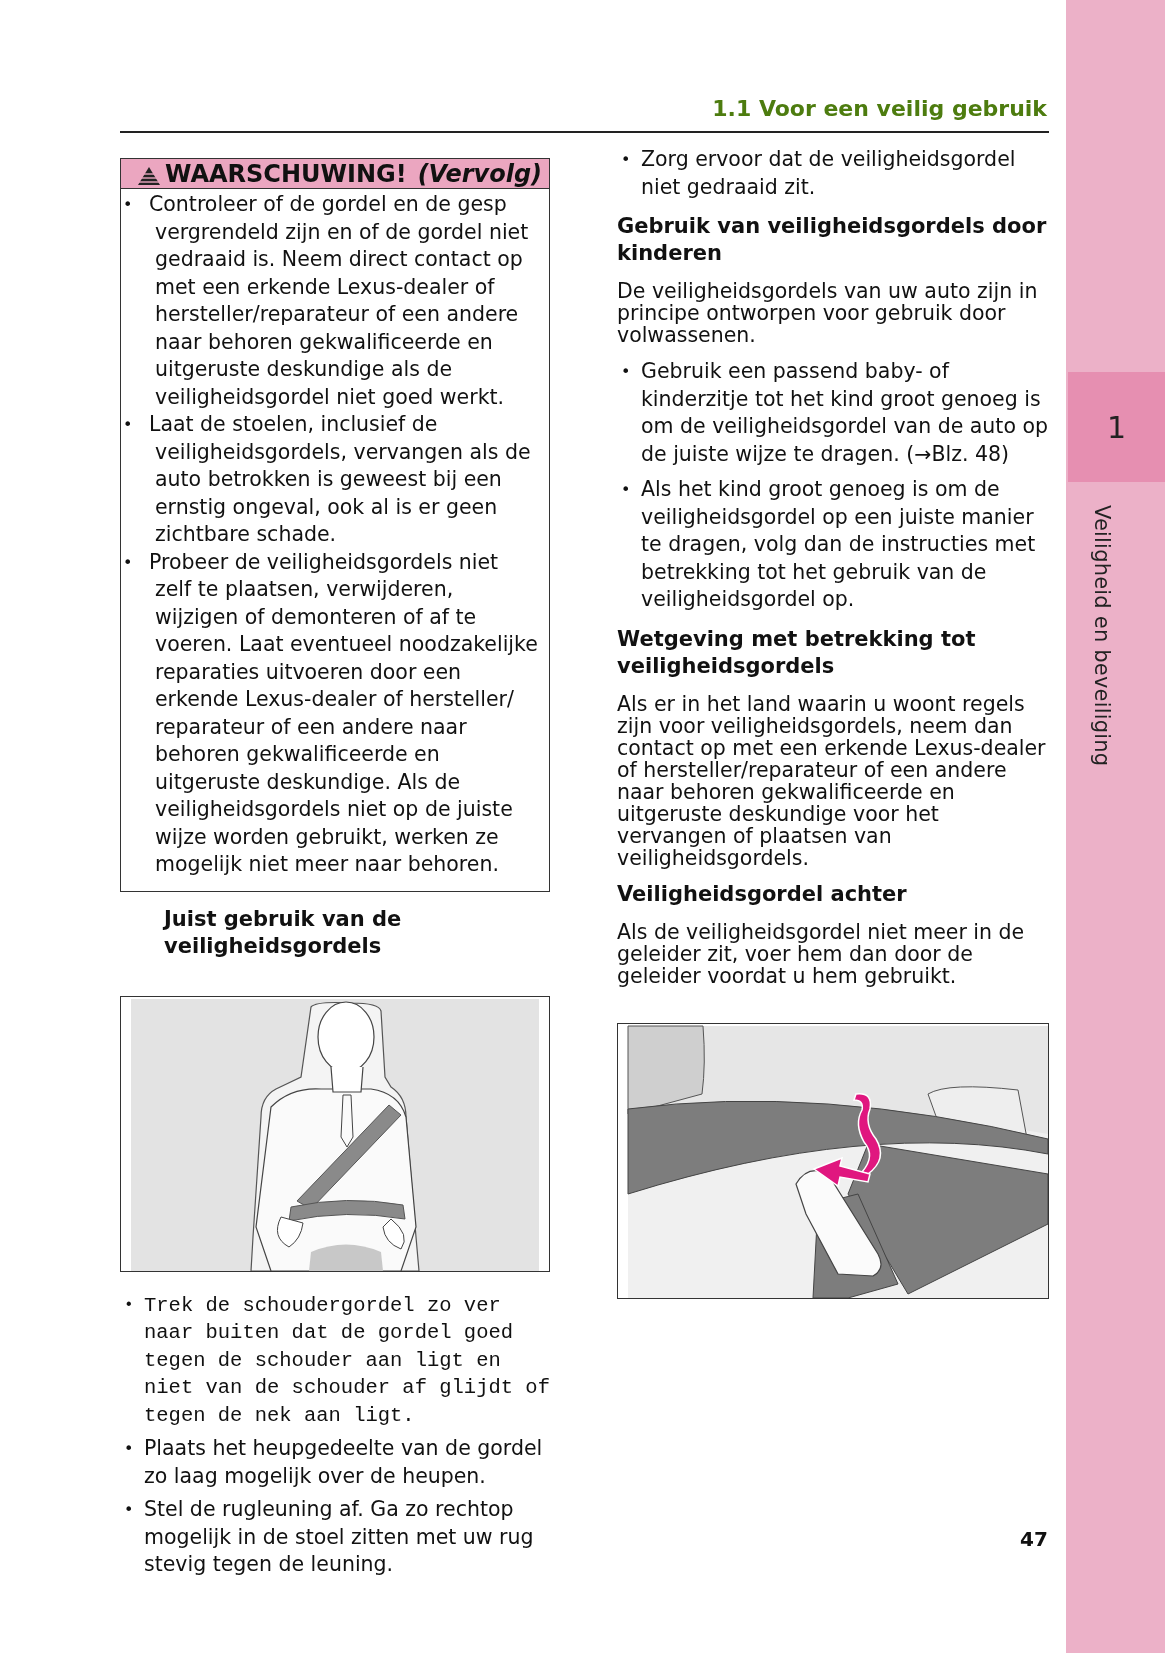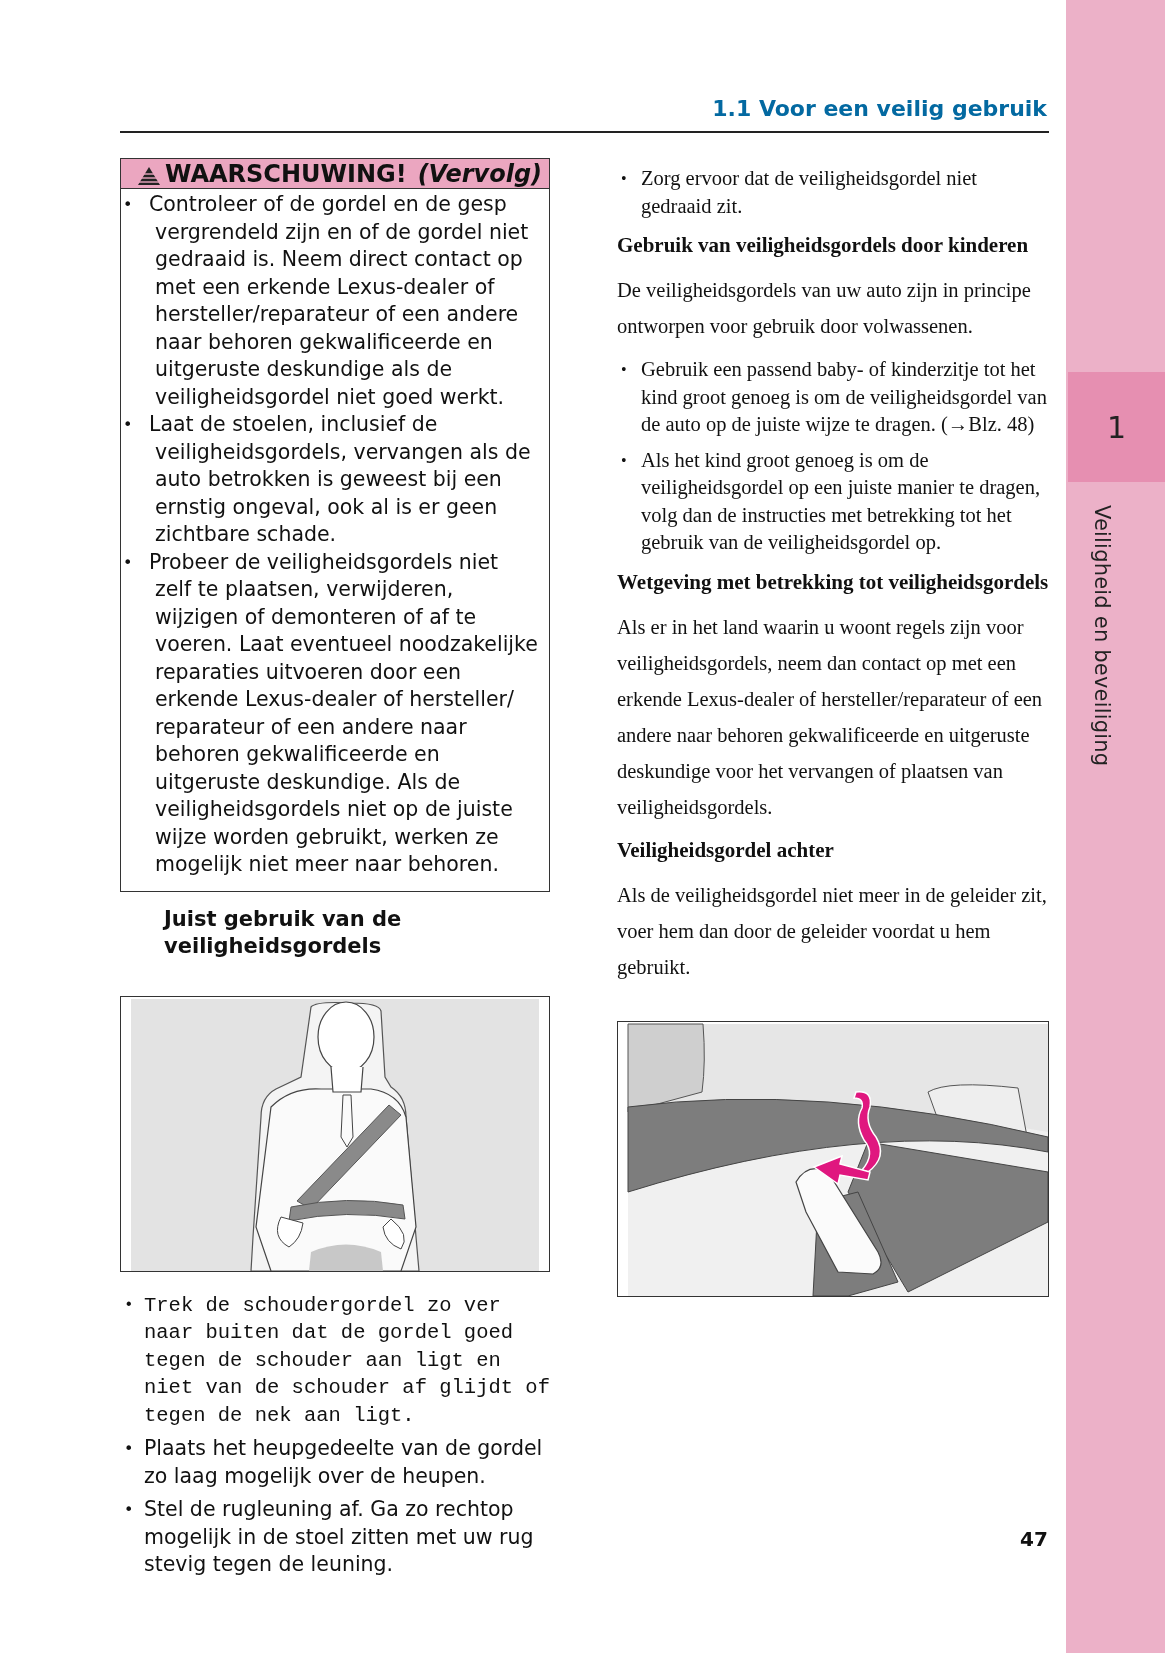--- a/index.html
+++ b/index.html
@@ -4,38 +4,38 @@
 <style>
   html, body { margin: 0; padding: 0; }
   body {
     width: 1165px; height: 1653px; position: relative; background: #ffffff;
     font-family: "DejaVu Sans", sans-serif; color: #111; overflow: hidden;
   }
   .side-bar { position: absolute; left: 1066px; top: 0; width: 99px; height: 1653px; background: #ecb1c8; }
   .side-tab { position: absolute; left: 1068px; top: 372px; width: 97px; height: 110px; background: #e68fb1; }
   .side-tab-num { position: absolute; left: 1068px; top: 372px; width: 97px; height: 110px; display: flex; align-items: center; justify-content: center; font-size: 30px; color: #222; }
   .side-label { position: absolute; left: 1064px; top: 505px; width: 50px; height: 280px; writing-mode: vertical-rl; font-size: 21px; color: #222; letter-spacing: 0.2px; }
-  .header-title { position: absolute; right: 118px; top: 96px; font-size: 22px; font-weight: bold; color: #0369a1; }
+  .header-title { position: absolute; right: 118px; top: 96px; font-size: 22px; font-weight: bold; color: #4d7c0f; }
   .header-rule { position: absolute; left: 120px; top: 131px; width: 929px; height: 2px; background: #222; }
 
   .col-left { position: absolute; left: 120px; top: 158px; width: 432px; }
-  .col-right { position: absolute; left: 617px; top: 165px; width: 432px; font-family: Liberation Serif, serif; }
+  .col-right { position: absolute; left: 617px; top: 146px; width: 432px; }
 
   .warn-box { border: 1.5px solid #333; width: 430px; box-sizing: border-box; }
   .warn-head { background: #eba6c0; border-bottom: 1.5px solid #333; height: 29px; display: flex; align-items: center; padding-left: 16px; font-size: 24px; font-weight: bold; }
   .warn-head .tri { display: inline-block; width: 24px; height: 20px; margin-right: 4px; }
   .warn-head .cont { font-style: italic; margin-left: 11px; }
   .warn-body { padding: 2px 10px 12px 6px; }
   .bullet { position: relative; padding-left: 24px; font-size: 20.5px; line-height: 27.5px; }
   .bullet::before { content: "•"; position: absolute; left: 4px; top: 0; font-size: 16px; }
   .warn-body .bullet { padding-left: 28px; text-indent: -6px; }
   .warn-body .bullet::before { left: 2px; }
 
   h3 { font-size: 21px; font-weight: bold; margin: 0; line-height: 27px; }
-  p { margin: 0; font-size: 20.5px; line-height: 36px; }
+  p { margin: 0; font-size: 20.5px; line-height: 22px; }
 
   .fig { border: 1.5px solid #333; box-sizing: border-box; position: relative; overflow: hidden; }
   .page-num { position: absolute; left: 1020px; top: 1527px; font-size: 20px; font-weight: bold; }
 </style>
 </head>
 <body>
 
 <div class="side-bar"></div>
 <div class="side-tab"></div>
 <div class="side-tab-num">1</div>

